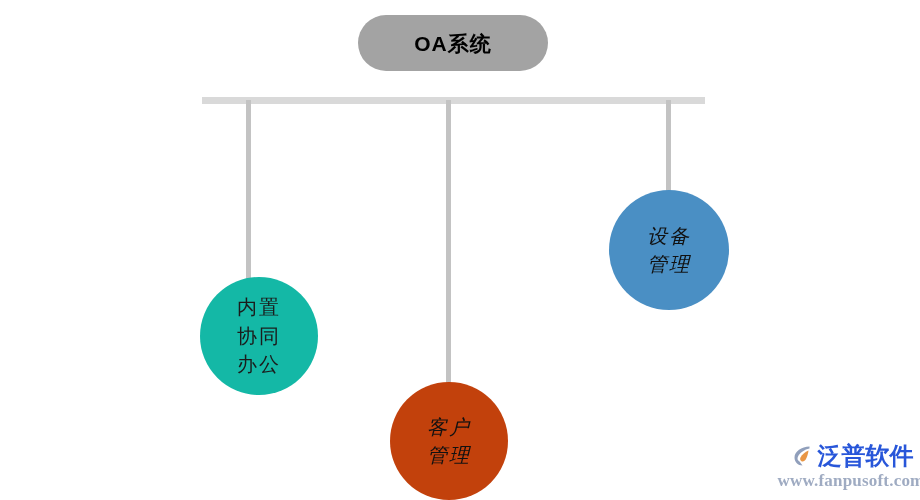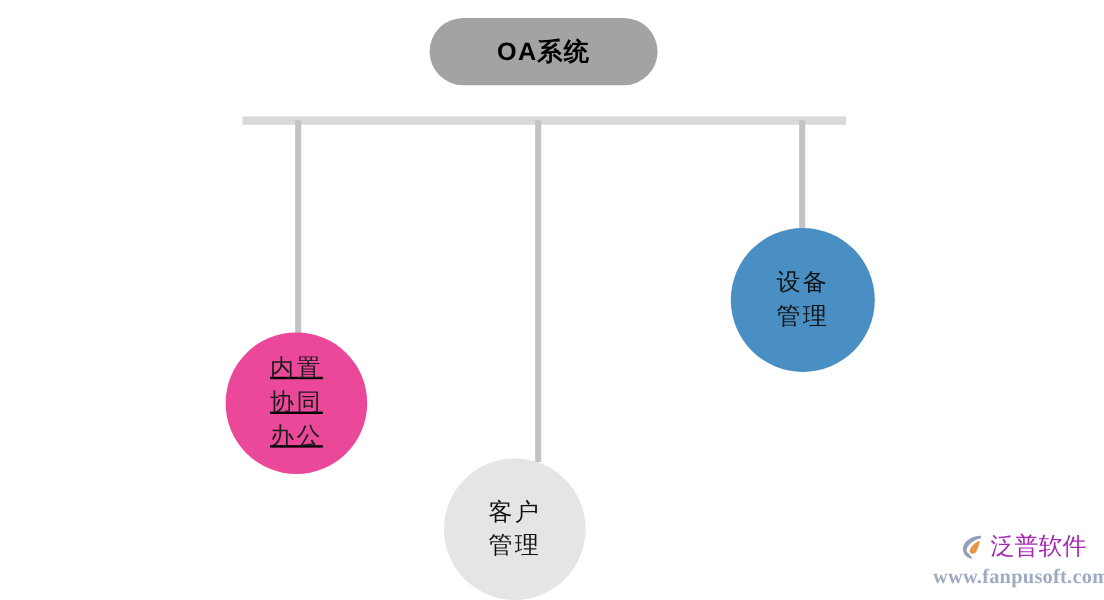--- a/index.html
+++ b/index.html
@@ -72,37 +72,36 @@
   }
   .leaf-node .leaf-label {
     font-size: 20px;
     color: #1b1b1b;
     line-height: 1.42;
     text-align: center;
     letter-spacing: 2px;
     white-space: pre-line;
   }
   .leaf-node.n1 {
-    left: 188px;  top: 277px;
+    left: 200px;  top: 277px;
     width: 118px; height: 118px;
-    background: #ec4899;
-    text-decoration: underline;
+    background: #14b8a6;
   }
   .leaf-node.n2 {
-    left: 370px;  top: 382px;
+    left: 390px;  top: 382px;
     width: 118px; height: 118px;
-    background: #e5e5e5;
+    background: #c2410c;
   }
   .leaf-node.n3 {
     left: 609px;  top: 190px;
     width: 120px; height: 120px;
     background: #4a8fc4;
   }
   .leaf-node.n2 .leaf-label,
-  .leaf-node.n3 .leaf-label { color: #111111; }
+  .leaf-node.n3 .leaf-label { color: #111111; font-style: italic; }
 
   
   .watermark {
     position: absolute;
     left: 786px;
     top: 443px;
     width: 130px;
     height: 50px;
     display: flex;
     flex-direction: column;
@@ -114,23 +113,23 @@
     display: flex;
     align-items: center;
     gap: 3px;
   }
   .watermark-mark {
     width: 26px;
     height: 26px;
     flex: 0 0 26px;
   }
   .watermark-name {
-    font-size: 20px;
-    font-weight: normal;
-    color: #a21caf;
+    font-size: 24px;
+    font-weight: bold;
+    color: #1d4ed8;
     line-height: 1;
     letter-spacing: 0px;
     white-space: nowrap;
   }
   .watermark-url {
     margin-top: 2px;
     font-family: "Liberation Serif", "DejaVu Serif", serif;
     font-size: 17px;
     font-weight: bold;
     color: #9aa7bf;

